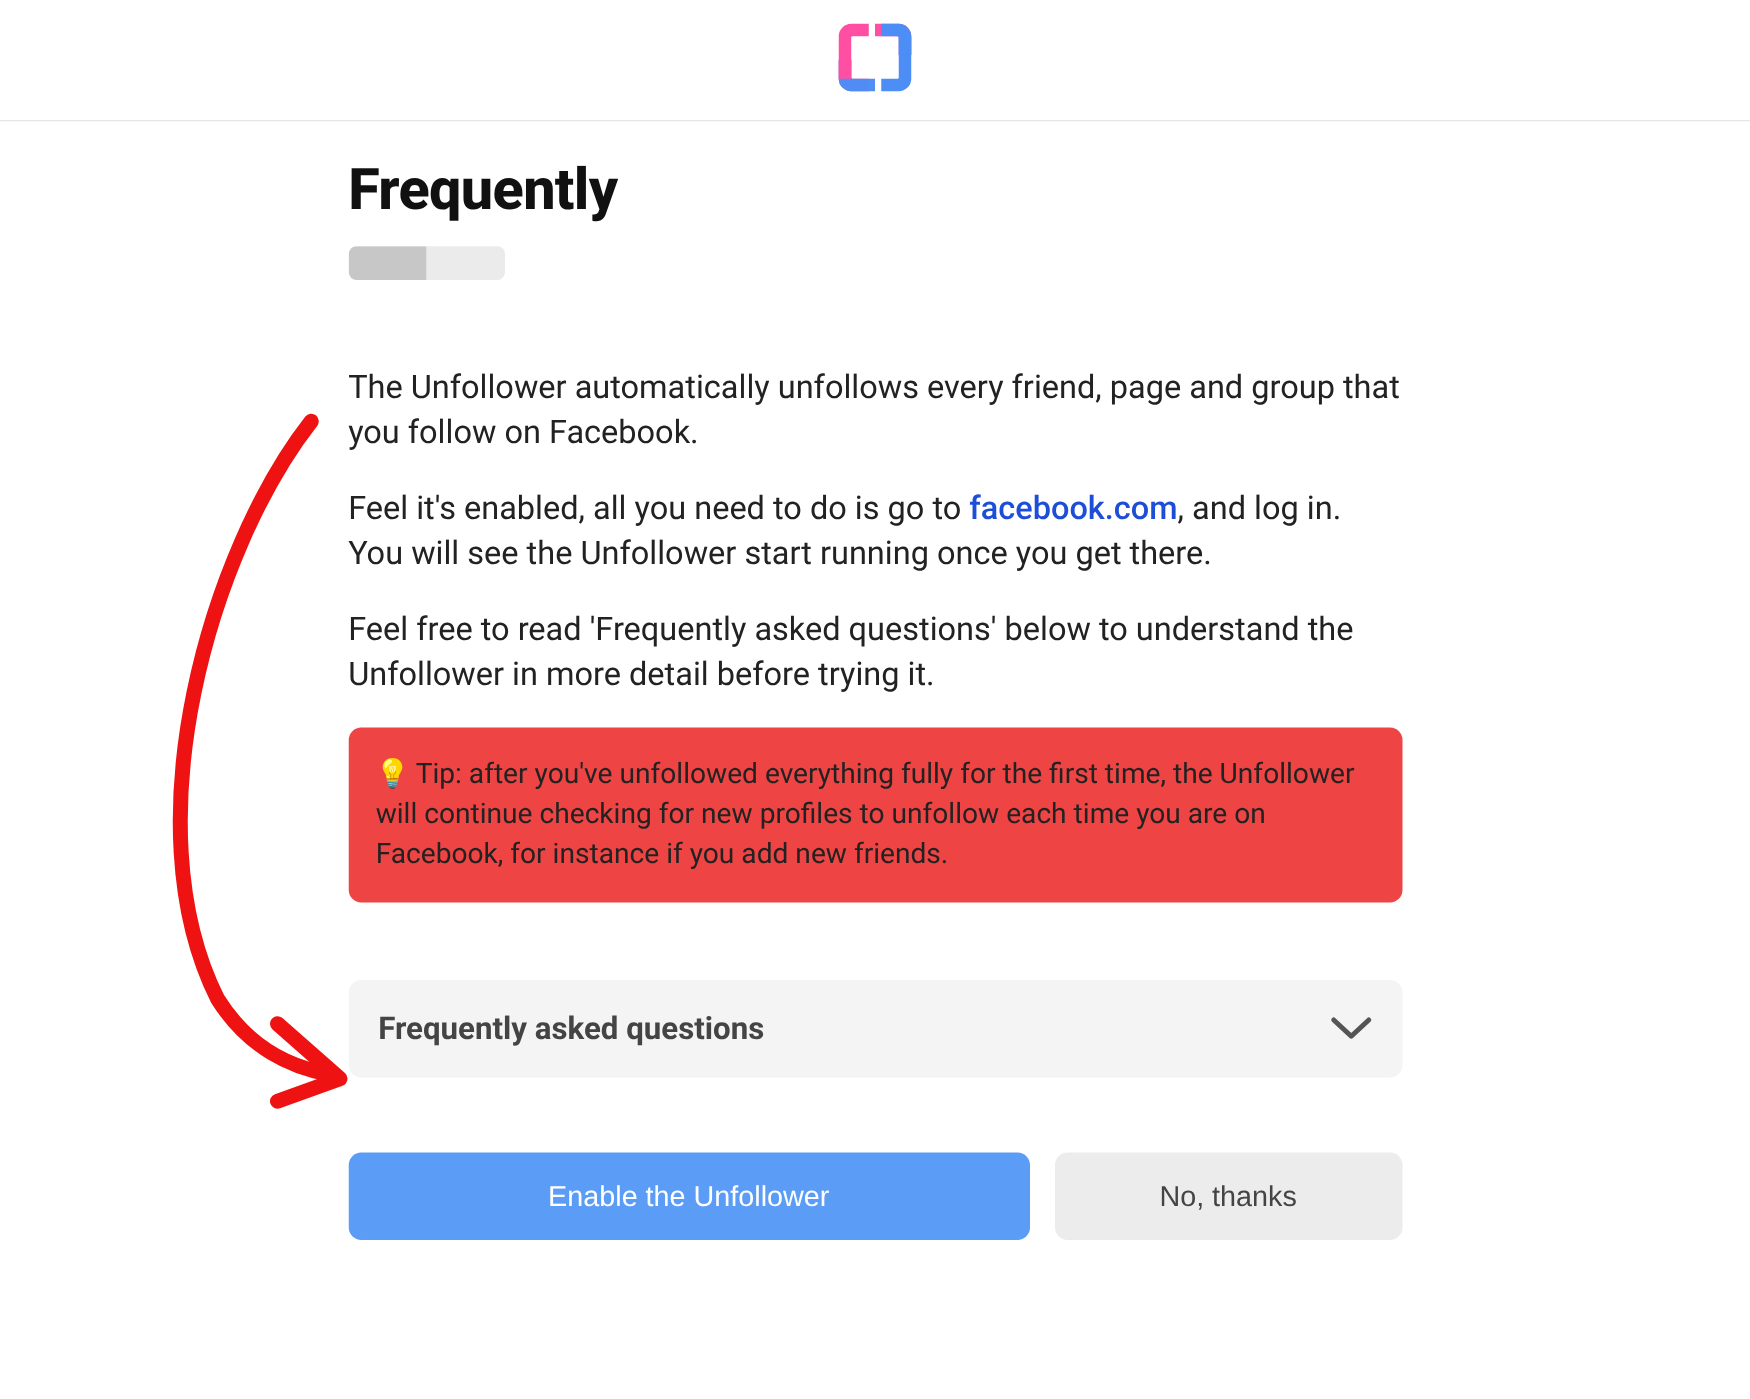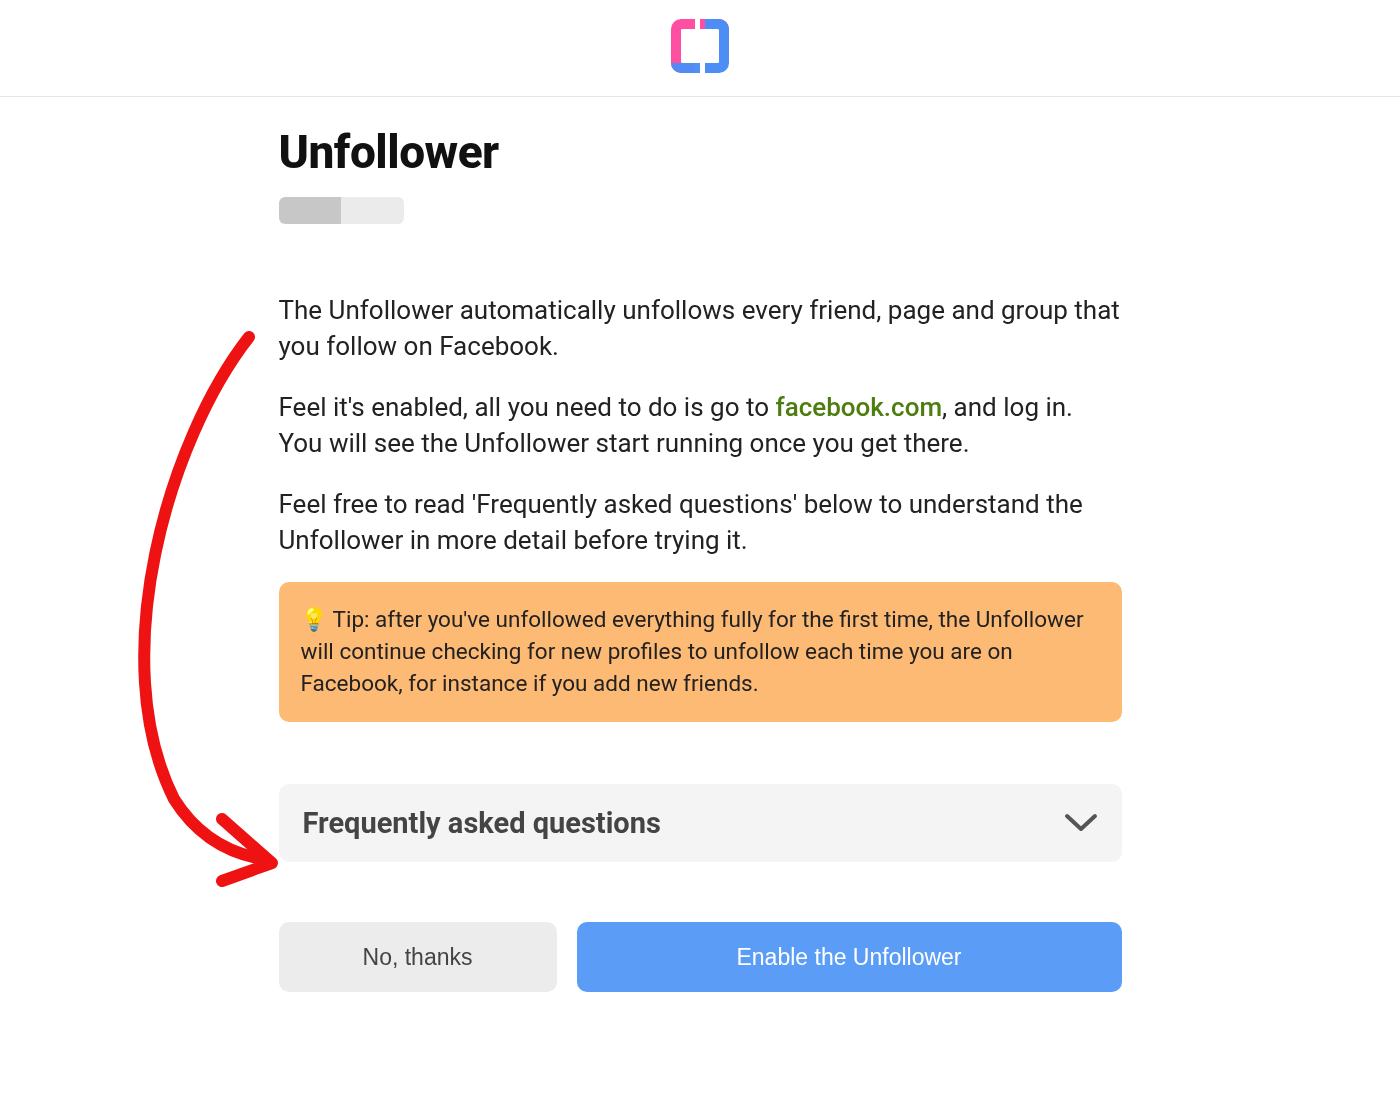--- a/index.html
+++ b/index.html
@@ -47,47 +47,47 @@
     background: #c7c7c7;
     border-radius: 6px 0 0 6px;
   }
   p.body {
     font-size: 26px;
     line-height: 1.4;
     color: #222;
     margin-bottom: 24px;
   }
   p.body a.fblink {
-    color: #4d7c0f;
+    color: #1d4ed8;
     font-weight: 500;
     text-decoration: none;
   }
   .tip-box {
-    background: #fdba74;
+    background: #ef4444;
     border-radius: 10px;
     padding: 22px 22px;
     font-size: 22.5px;
     line-height: 1.42;
     color: #222;
     margin-top: 6px;
     margin-bottom: 62px;
   }
   .tip-bulb { margin-right: 4px; }
   .faq {
     background: #f4f4f4;
     border-radius: 10px;
     padding: 22px 24px;
     display: flex;
     align-items: center;
     justify-content: space-between;
     cursor: pointer;
     margin-bottom: 60px;
   }
   .faq .faq-title {
-    font-size: 29px;
+    font-size: 25px;
     font-weight: 700;
     color: #444;
   }
   .faq .chev {
     width: 34px;
     height: 34px;
     display: flex;
     align-items: center;
     justify-content: center;
   }
@@ -142,21 +142,21 @@
   </span>
 </div>
 
 <div class="container">
 
   <svg class="annotation-arrow" width="180" height="560" viewBox="0 0 180 560">
     <path d="M135 8 C 55 110, -10 330, 60 470 C 85 510, 120 525, 148 530" stroke="#ee1212" stroke-width="12" fill="none" stroke-linecap="round"></path>
     <path d="M108 490 L158 534 L108 552" stroke="#ee1212" stroke-width="12" fill="none" stroke-linecap="round" stroke-linejoin="round"></path>
   </svg>
 
-  <h1 class="page-title">Unfollower</h1>
+  <h1 class="page-title">Frequently</h1>
 
   <div class="progress">
     <div class="fill"></div>
   </div>
 
   <p class="body">The Unfollower automatically unfollows every friend, page and group that you follow on Facebook.</p>
 
   <p class="body">
     <span>Feel it's enabled, all you need to do is go to </span><a href="#" class="fblink">facebook.com</a><span>, and log in. You will see the Unfollower start running once you get there.</span>
   </p>
@@ -171,17 +171,17 @@
   <div class="faq">
     <span class="faq-title">Frequently asked questions</span>
     <span class="chev">
       <svg width="34" height="20" viewBox="0 0 34 20">
         <polyline points="3,3 17,16 31,3" fill="none" stroke="#555" stroke-width="4" stroke-linecap="round" stroke-linejoin="round"></polyline>
       </svg>
     </span>
   </div>
 
   <div class="btn-row">
+    <button class="btn btn-primary">Enable the Unfollower</button>
     <button class="btn btn-secondary">No, thanks</button>
-    <button class="btn btn-primary">Enable the Unfollower</button>
   </div>
 
 </div>
 
 </body></html>

